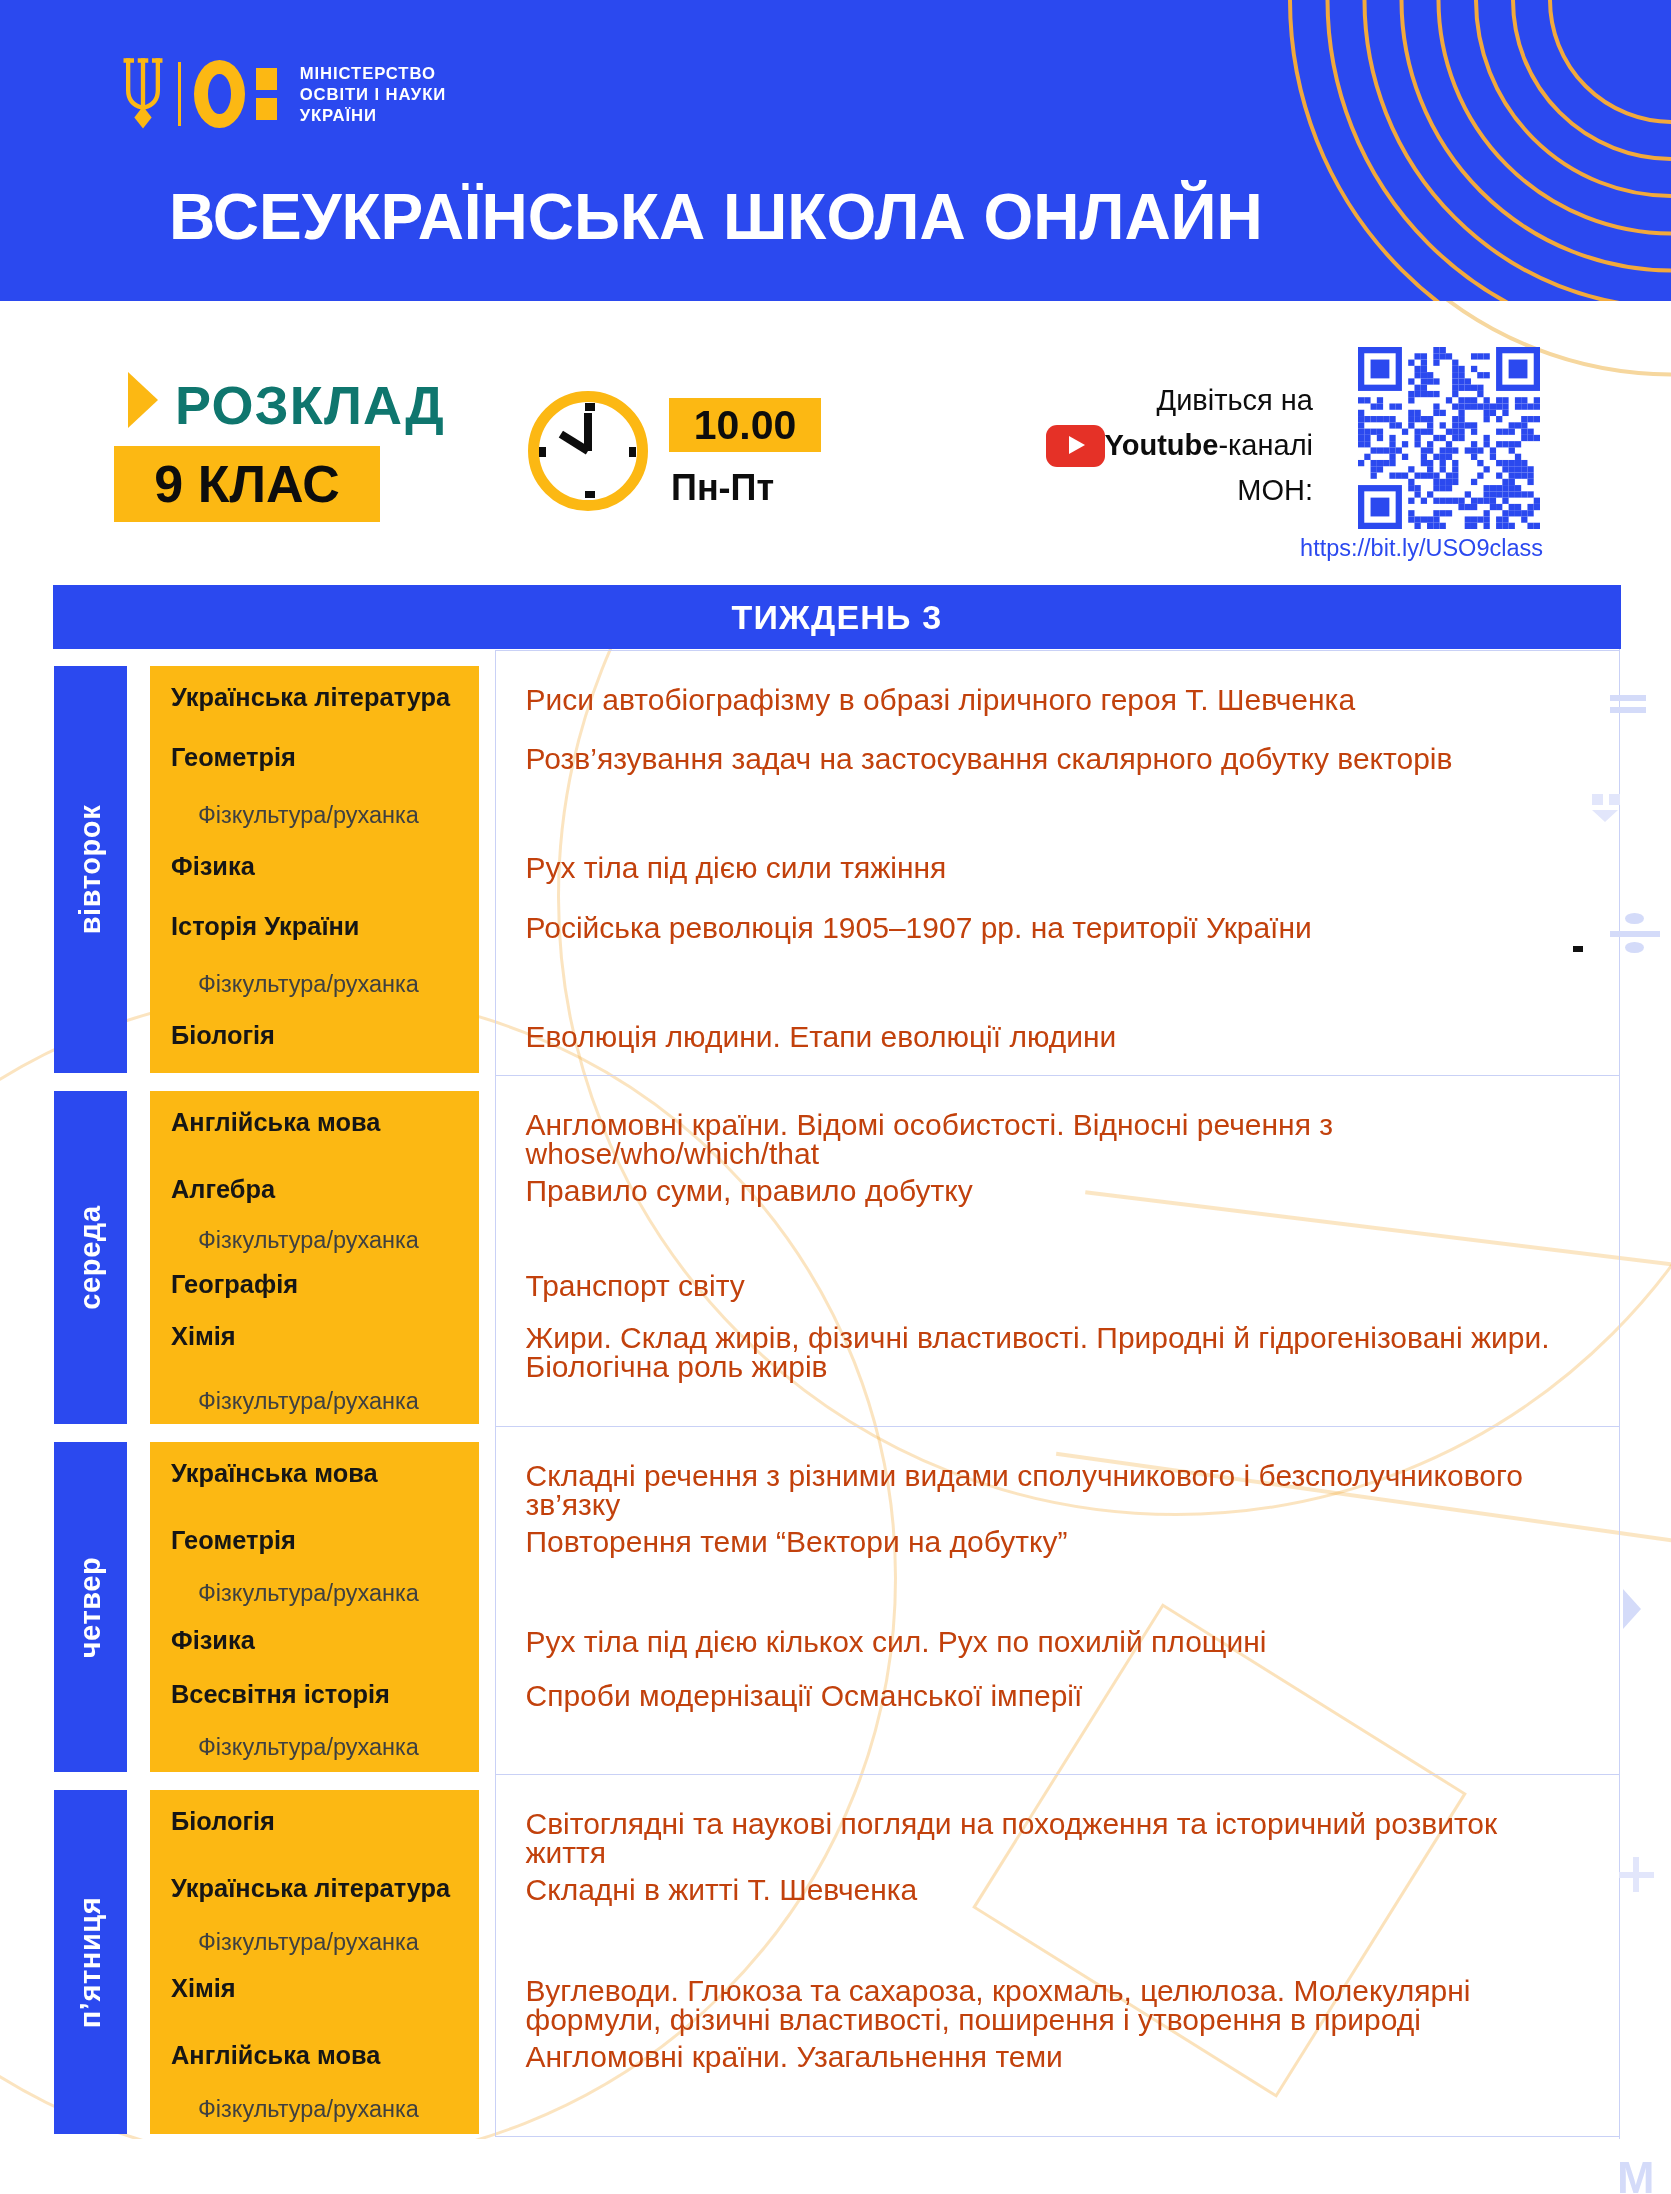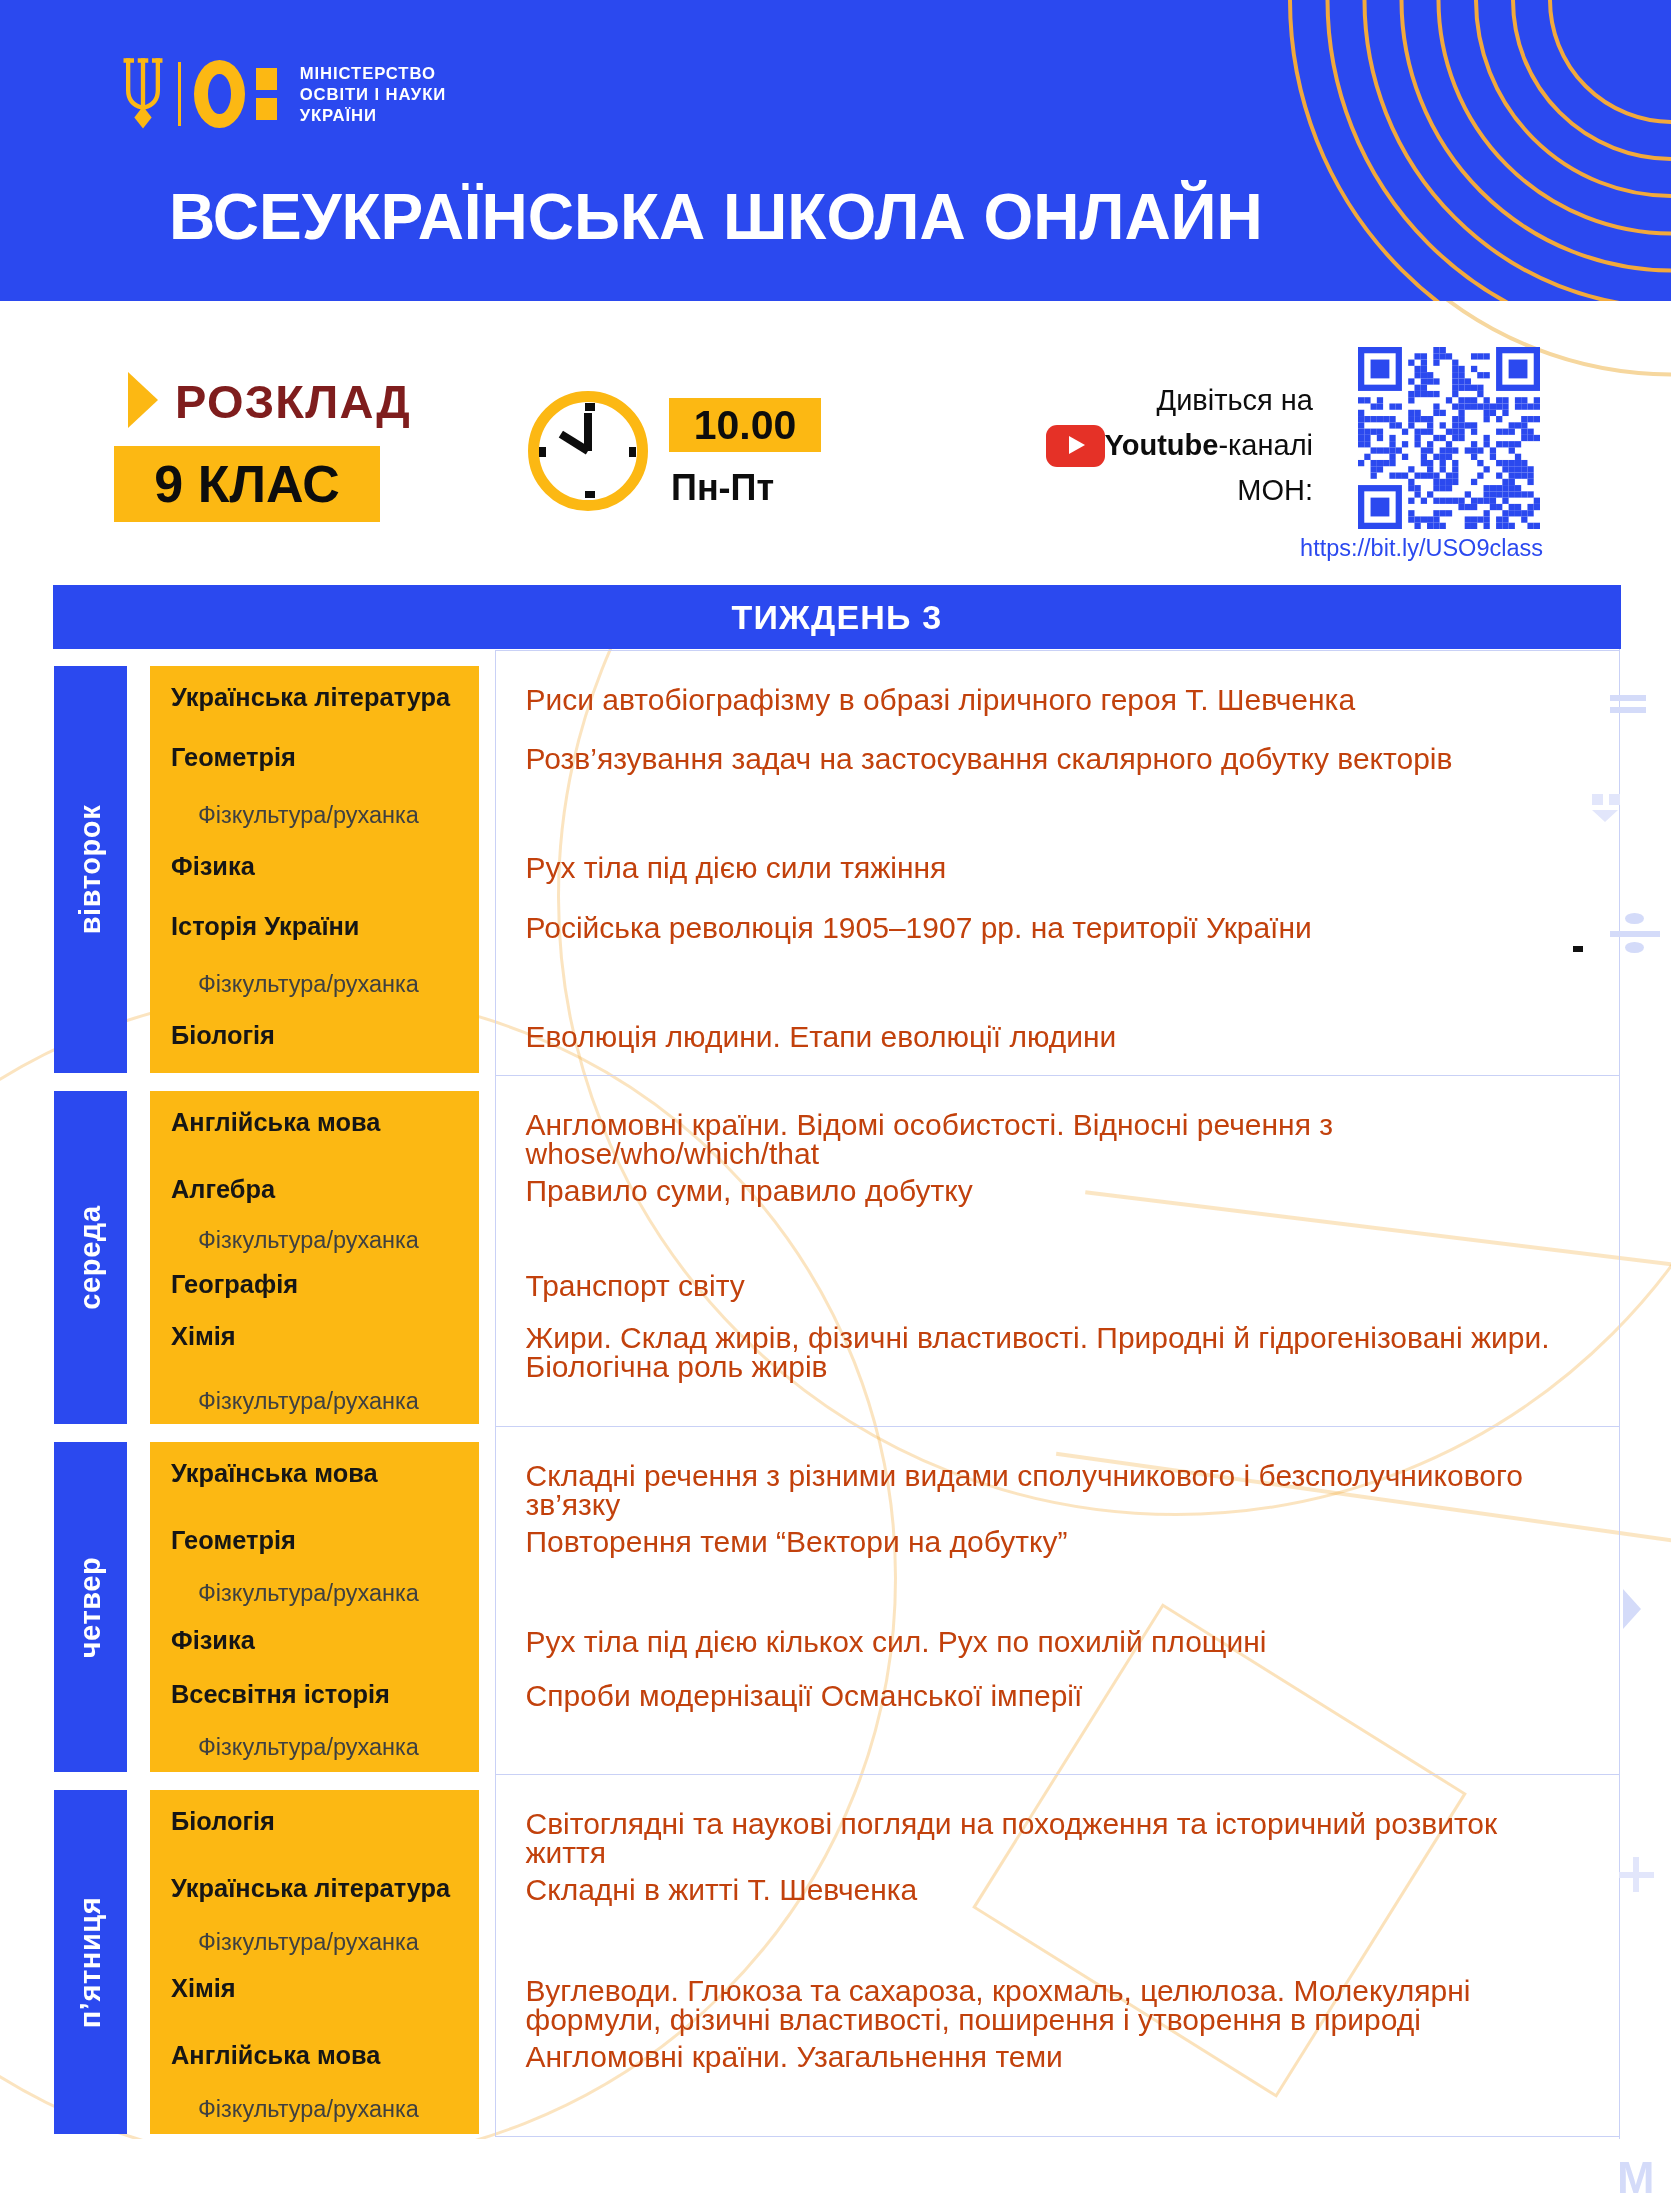--- a/index.html
+++ b/index.html
@@ -18,21 +18,21 @@
   .o-sq{position:absolute;left:62px;width:21px;height:22px;background:#FCB813;}
   .o-sq.top{top:8.7px;} .o-sq.bot{top:38px;}
   .ministry{margin-left:18.6px;color:#ffffff;font-weight:bold;font-size:16.7px;line-height:21px;letter-spacing:0.9px;white-space:pre-line;}
   .main-title{position:absolute;left:126px;top:180px;color:#ffffff;font-size:64px;font-weight:800;letter-spacing:0px;z-index:3;white-space:nowrap;margin-left:43px;}
   .pale-ring{position:absolute;left:1672px;top:0;transform:translate(-50%,-50%);width:753px;height:753px;border:4.3px solid #F6D79E;border-radius:50%;z-index:1;}
 
   
   .info{position:absolute;left:0;top:301px;width:1672px;height:284px;z-index:2;}
   .arrow{position:absolute;left:128px;top:71px;width:0;height:0;
          border-left:30px solid #FCB813;border-top:28.5px solid transparent;border-bottom:28.5px solid transparent;}
-  .rozklad{position:absolute;left:175px;top:73px;font-size:47px;font-weight:800;letter-spacing:1.2px;color:#7f1d1d;}
+  .rozklad{position:absolute;left:175px;top:73px;font-size:54px;font-weight:800;letter-spacing:1.2px;color:#0f766e;}
   .klas-box{position:absolute;left:114px;top:145px;width:266px;height:76px;background:#FCB813;
             display:flex;align-items:center;justify-content:center;font-size:52px;font-weight:800;color:#0d0d0d;}
   .clock{position:absolute;left:528px;top:90px;width:120px;height:120px;border:11px solid #FCB813;border-radius:50%;background:#fff;}
   .tick{position:absolute;background:#0d0d0d;}
   .tick.t12{left:46px;top:1.2px;width:10px;height:7.4px;}
   .tick.t6{left:46px;top:89px;width:10px;height:7.4px;}
   .tick.t3{left:90px;top:45px;width:7.4px;height:10px;}
   .tick.t9{left:0px;top:45px;width:7.4px;height:10px;}
   .hand{position:absolute;left:45px;bottom:49px;width:8px;transform-origin:50% 100%;background:#0d0d0d;}
   .hand.minute{height:38px;transform:rotate(0deg);}

